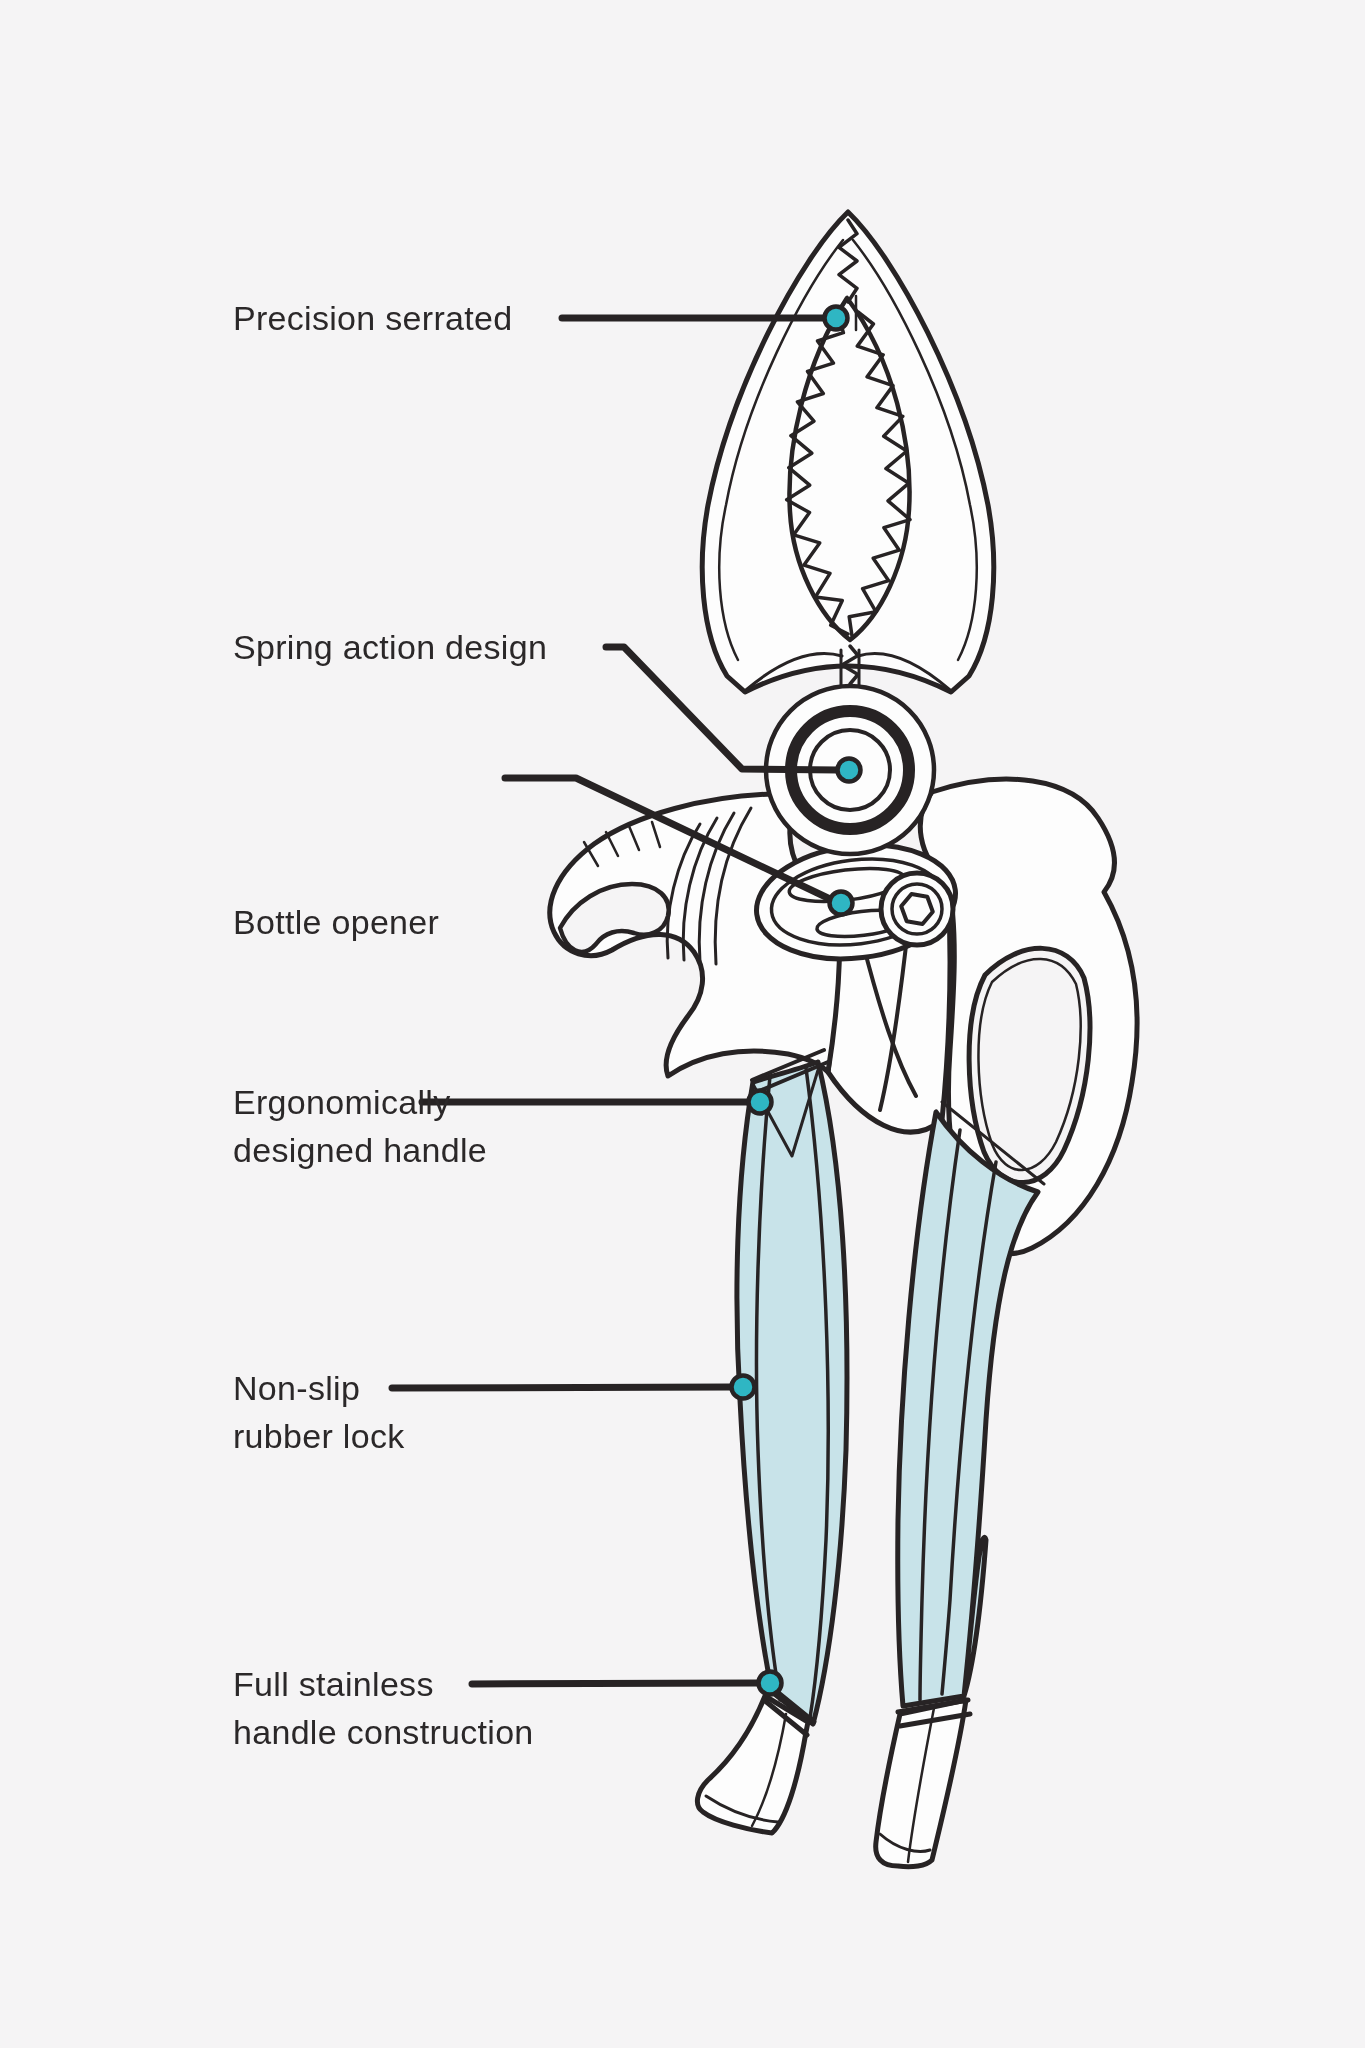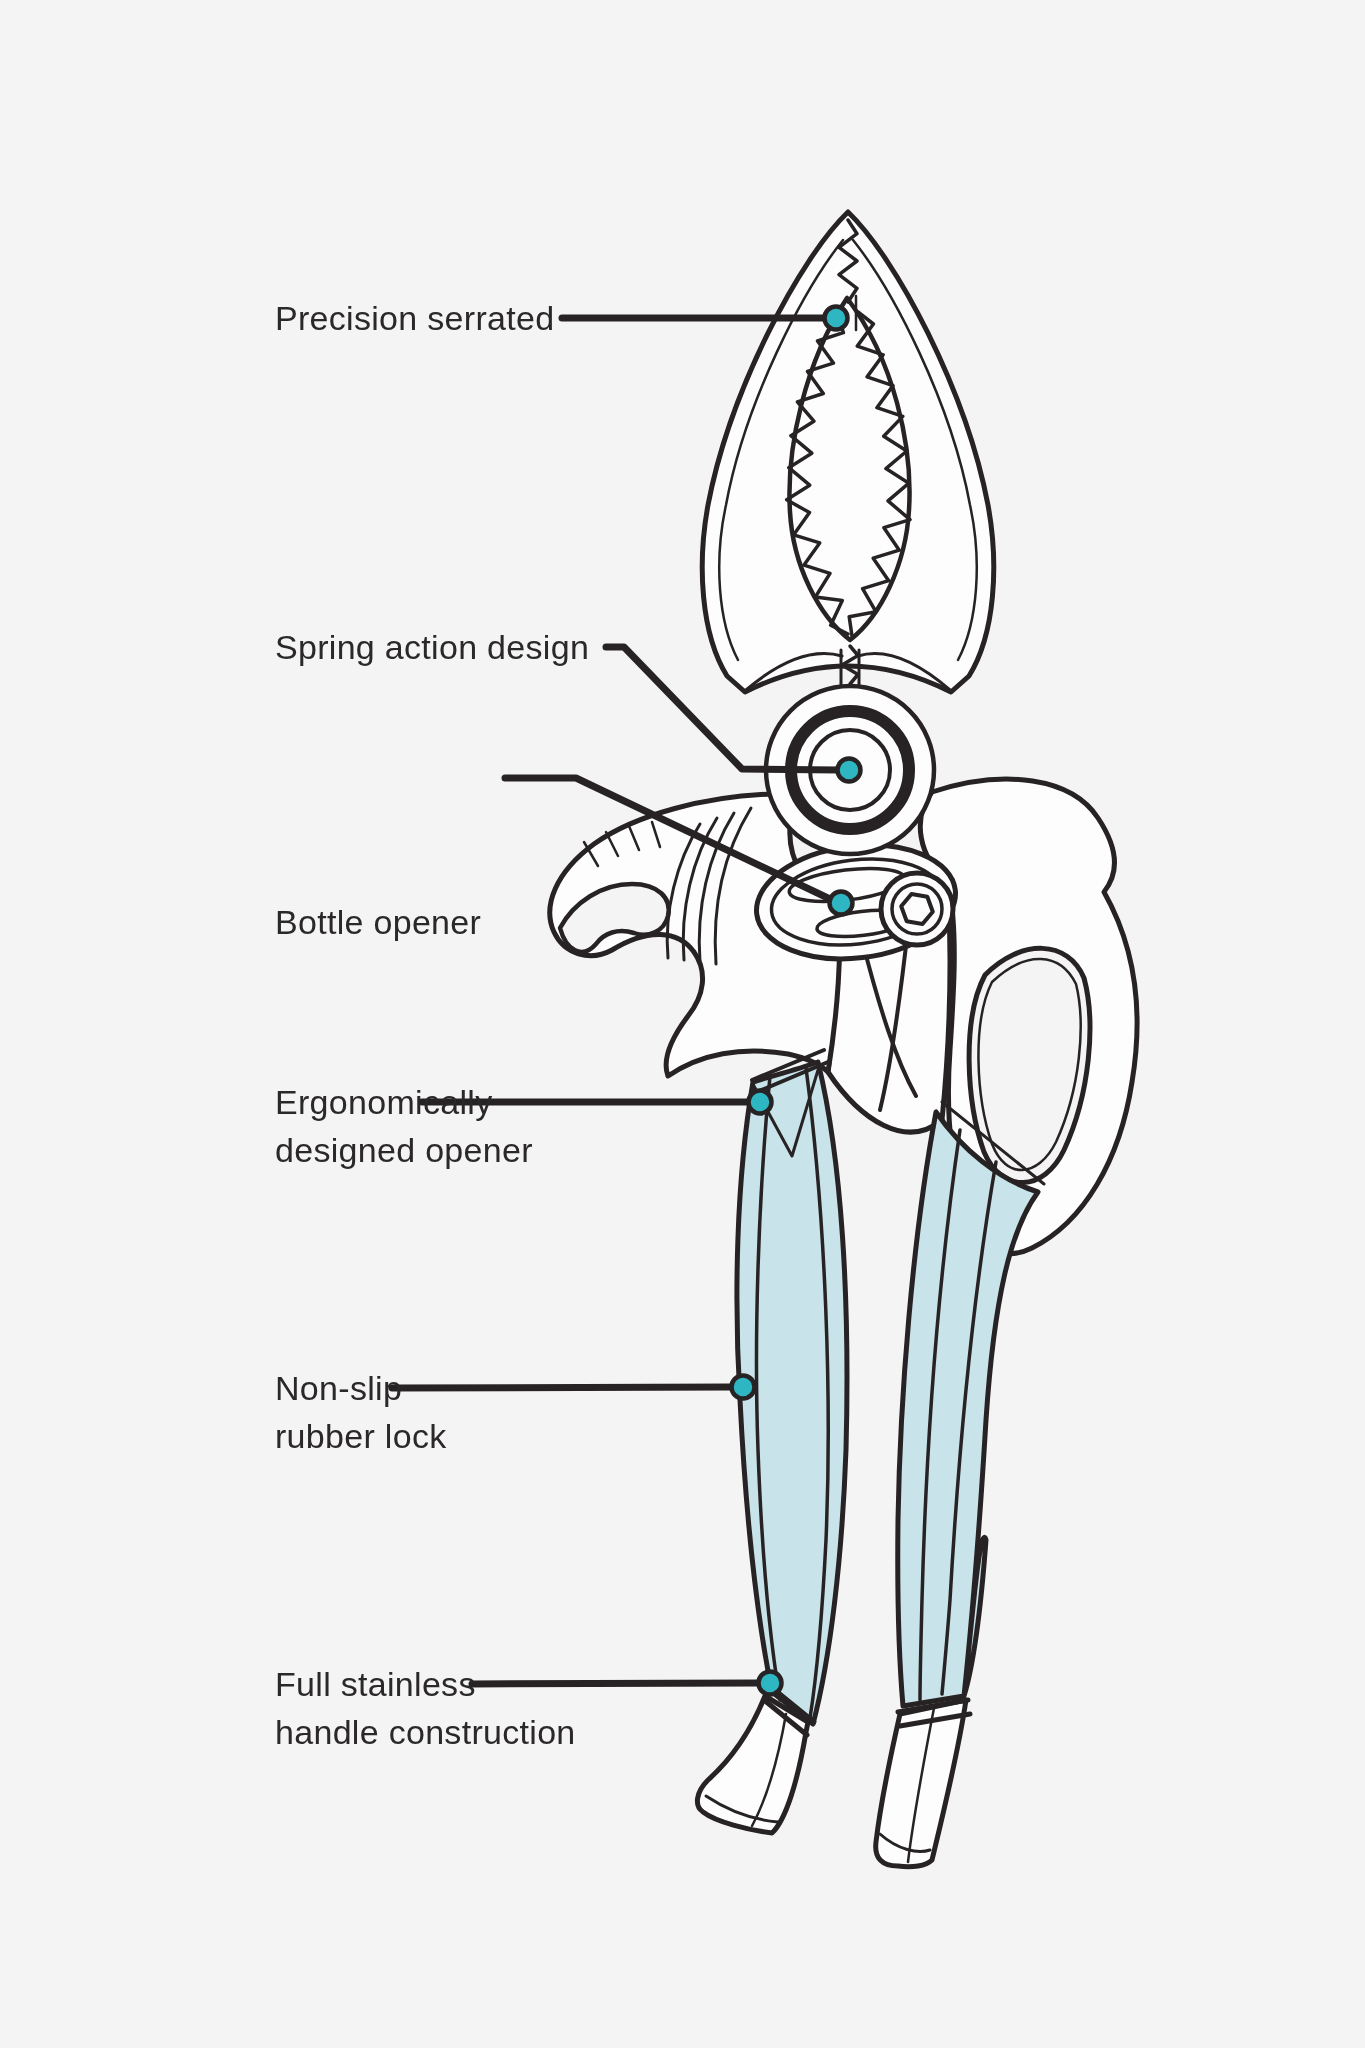--- a/index.html
+++ b/index.html
@@ -3,21 +3,21 @@
 <meta charset="utf-8">
 <style>
   :root{
     --bg:#f5f4f5; --line:#272324; --accent:#2fb6c3; --handle:#c8e3e9; --text:#2b2829; --white:#fdfdfd;
   }
   html,body{margin:0;padding:0;background:var(--bg);}
   .stage{position:relative;width:1365px;height:2048px;background:var(--bg);overflow:hidden;
          font-family:"Liberation Sans","DejaVu Sans",sans-serif;}
   .stage svg{position:absolute;left:0;top:0;}
   .callout{position:absolute;color:var(--text);font-size:34px;line-height:48px;
-           letter-spacing:.3px;font-weight:400;white-space:nowrap;margin-left:42px;}
+           letter-spacing:.3px;font-weight:400;white-space:nowrap;}
   .callout span{display:block;}
   
   .ln{stroke:var(--line);fill:none;stroke-linejoin:round;stroke-linecap:round;}
   .fw{fill:var(--white);}
   .fb{fill:var(--handle);}
   .fbg{fill:var(--bg);}
   .dot{fill:var(--accent);stroke:var(--line);stroke-width:4.5;}
   .leader{stroke:var(--line);stroke-width:7;fill:none;stroke-linecap:round;stroke-linejoin:round;}
 </style>
 </head>
@@ -154,21 +154,21 @@
   <div class="callout" style="left:233px;top:623px;">
     <span>Spring action design</span>
     <span></span>
   </div>
   <div class="callout" style="left:233px;top:898px;">
     <span>Bottle opener</span>
     <span></span>
   </div>
   <div class="callout" style="left:233px;top:1078px;">
     <span>Ergonomically</span>
-    <span>designed opener</span>
+    <span>designed handle</span>
   </div>
   <div class="callout" style="left:233px;top:1364px;">
     <span>Non-slip</span>
     <span>rubber lock</span>
   </div>
   <div class="callout" style="left:233px;top:1660px;">
     <span>Full stainless</span>
     <span>handle construction</span>
   </div>
 

